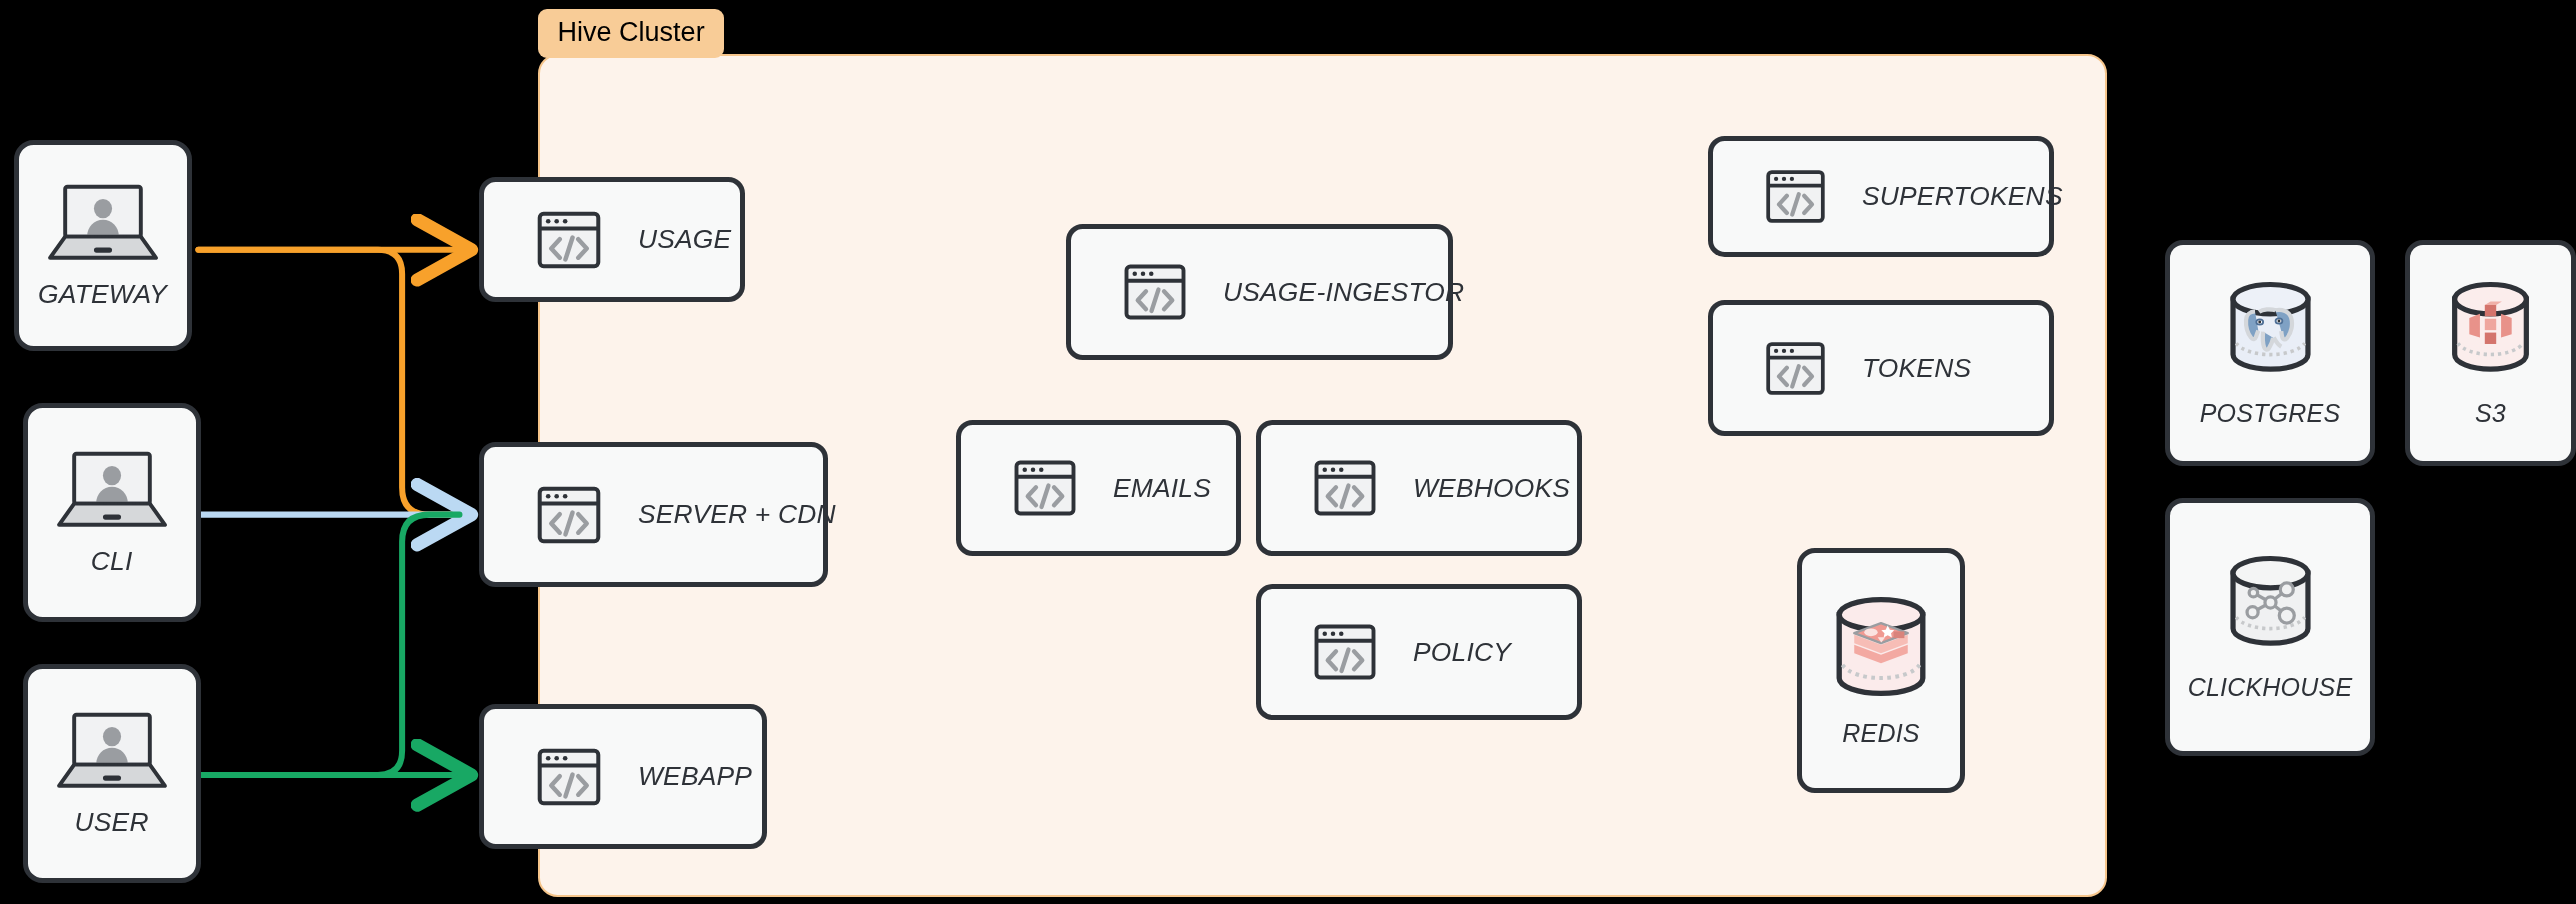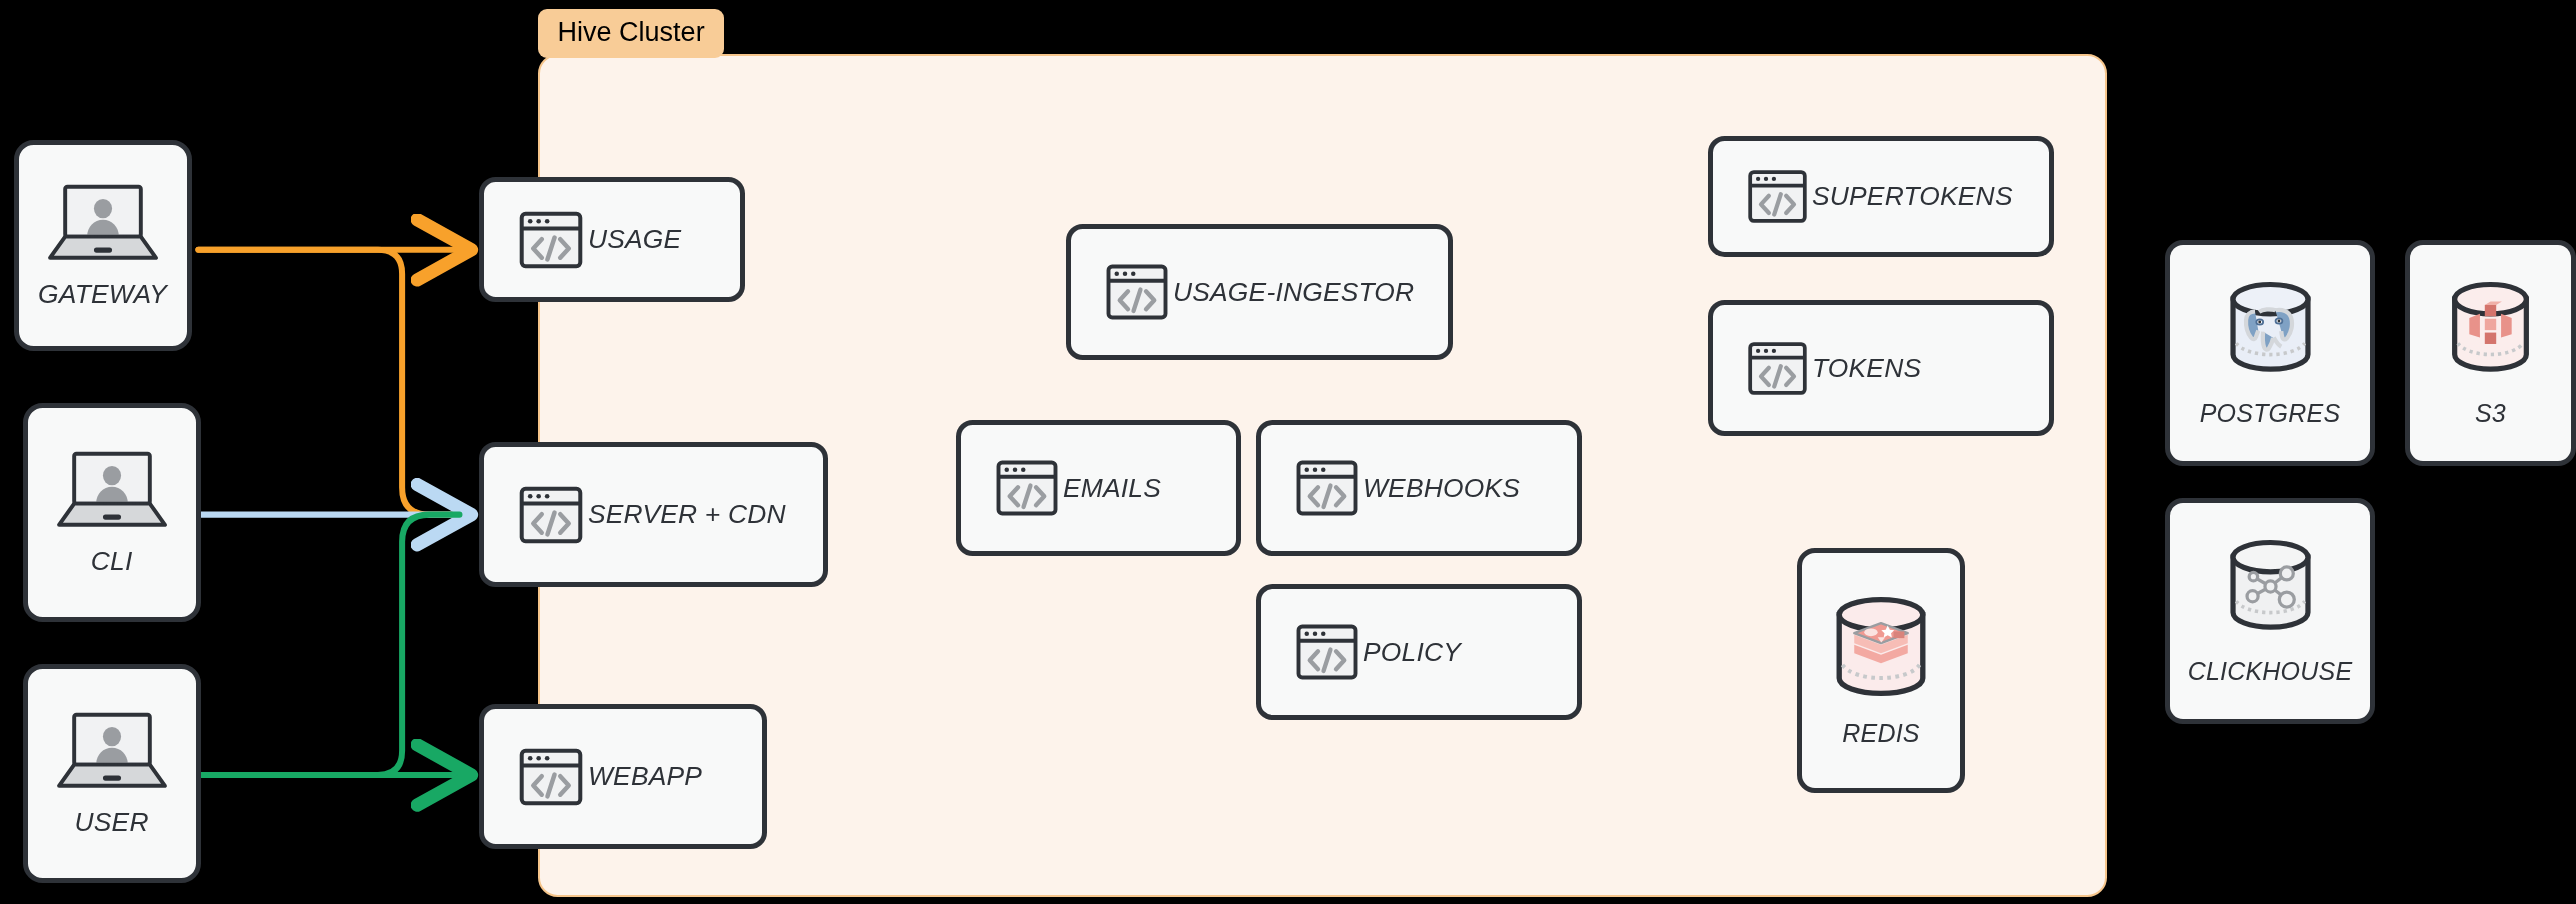--- a/index.html
+++ b/index.html
@@ -38,21 +38,21 @@
   .client-card {
     width: 178px;
     flex-direction: column;
     justify-content: center;
     gap: 12px;
     border-radius: 19.6px;
   }
   .client-card .card-label { font-size: 26.4px; }
 
   
-  .svc-card { padding-left: 30px; }
+  .svc-card { padding-left: 48px; gap: 32px; }
   .svc-card .card-label { font-size: 26.4px; }
 
   
   .db-card {
     width: 189px;
     flex-direction: column;
     justify-content: center;
     gap: 19.6px;
     border-radius: 18px;
   }
@@ -347,21 +347,21 @@
         <path d="M42 24.5 L35.5 22 L35.5 36.5 L42 34.5 Z" fill="#E8928A"></path>
         <rect x="25.5" y="16.5" width="7" height="7" fill="#D4746C"></rect>
         <rect x="25.5" y="25" width="7" height="7" fill="#EFA69E"></rect>
         <rect x="25.5" y="33.5" width="7" height="7" fill="#D4746C"></rect>
         <path d="M25.5 16.5 L29 14.5 L36 14.5 L32.5 16.5 Z" fill="#F0B0A8"></path>
       </g>
     </svg>
     <span class="card-label">S3</span>
   </div>
 
-  <div class="card db-card" style="left:2165px; top:498px; width:210px; height:226px;">
+  <div class="card db-card" style="left:2165px; top:498px; width:210px; height:258px;">
     <svg class="icon" width="101" height="101" viewBox="0 0 62 62">
       <path d="M8 13 L8 47 A23 9 0 0 0 54 47 L54 13 Z" fill="#F0F1F2" stroke="#2E3238" stroke-width="3.2"></path>
       <ellipse cx="31" cy="13" rx="23" ry="9" fill="#F4F5F5" stroke="#2E3238" stroke-width="3.2"></ellipse>
       <path d="M10 40 A22 10 0 0 0 52 40" fill="none" stroke="#C7C9CB" stroke-width="2.2" stroke-dasharray="2 2.4"></path>
       <g stroke="#9A9DA1" stroke-width="2" fill="none">
         <line x1="20.5" y1="25" x2="31" y2="31"></line>
         <line x1="41" y1="23" x2="31" y2="31"></line>
         <line x1="20" y1="37" x2="31" y2="31"></line>
         <line x1="41" y1="39" x2="31" y2="31"></line>
       </g>

